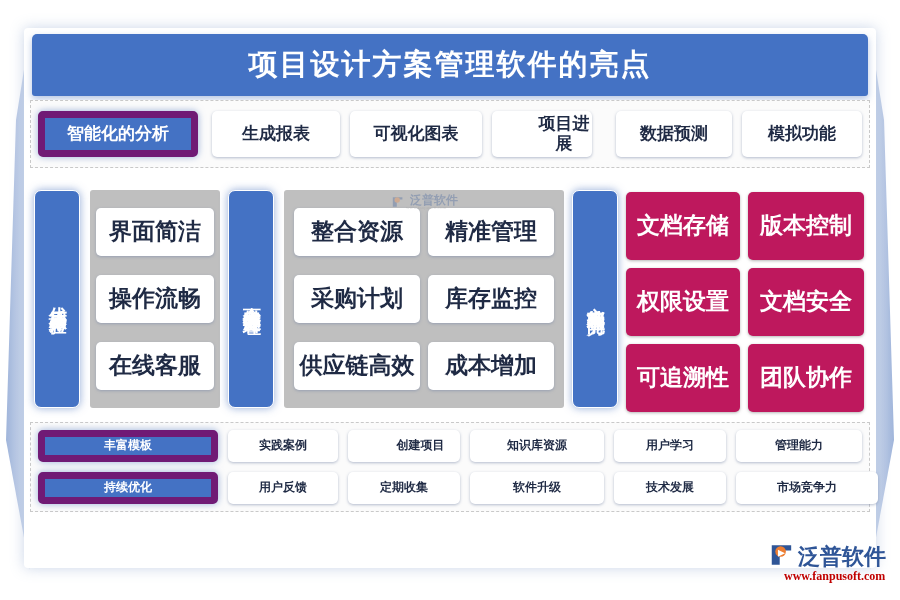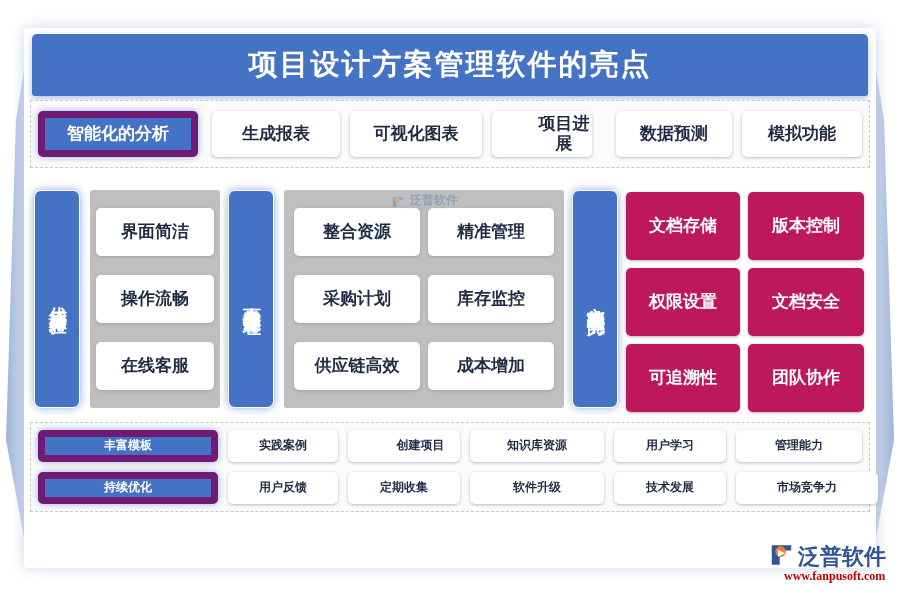--- a/index.html
+++ b/index.html
@@ -117,21 +117,21 @@
     line-height: 1.1;
   }
 
   
   .panel {
     position: absolute;
     background: #bfbfbf;
     border-radius: 3px;
   }
 
-  .mid .chip { font-size: 17px; font-weight: bold; }
+  .mid .chip { font-size: 23px; font-weight: bold; }
 
   
   .rowb .chip { height: 32px; font-size: 12px; font-weight: bold; }
 
   
   .footer {
     position: absolute;
     left: 32px; top: 530px;
     width: 836px; height: 34px;
     background: #4472c4;

